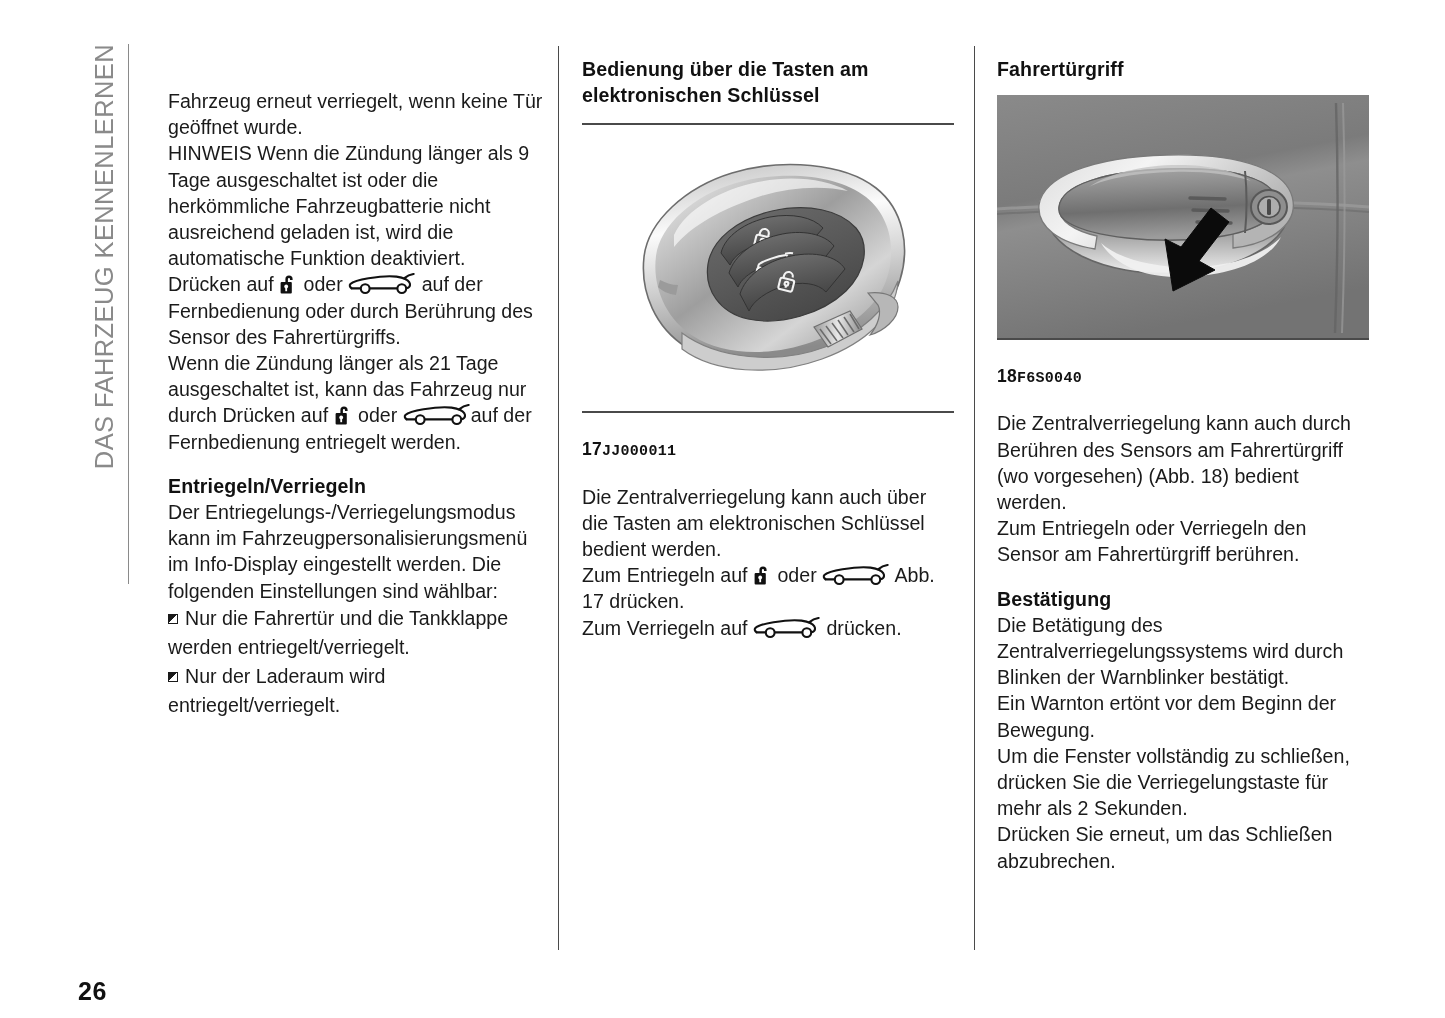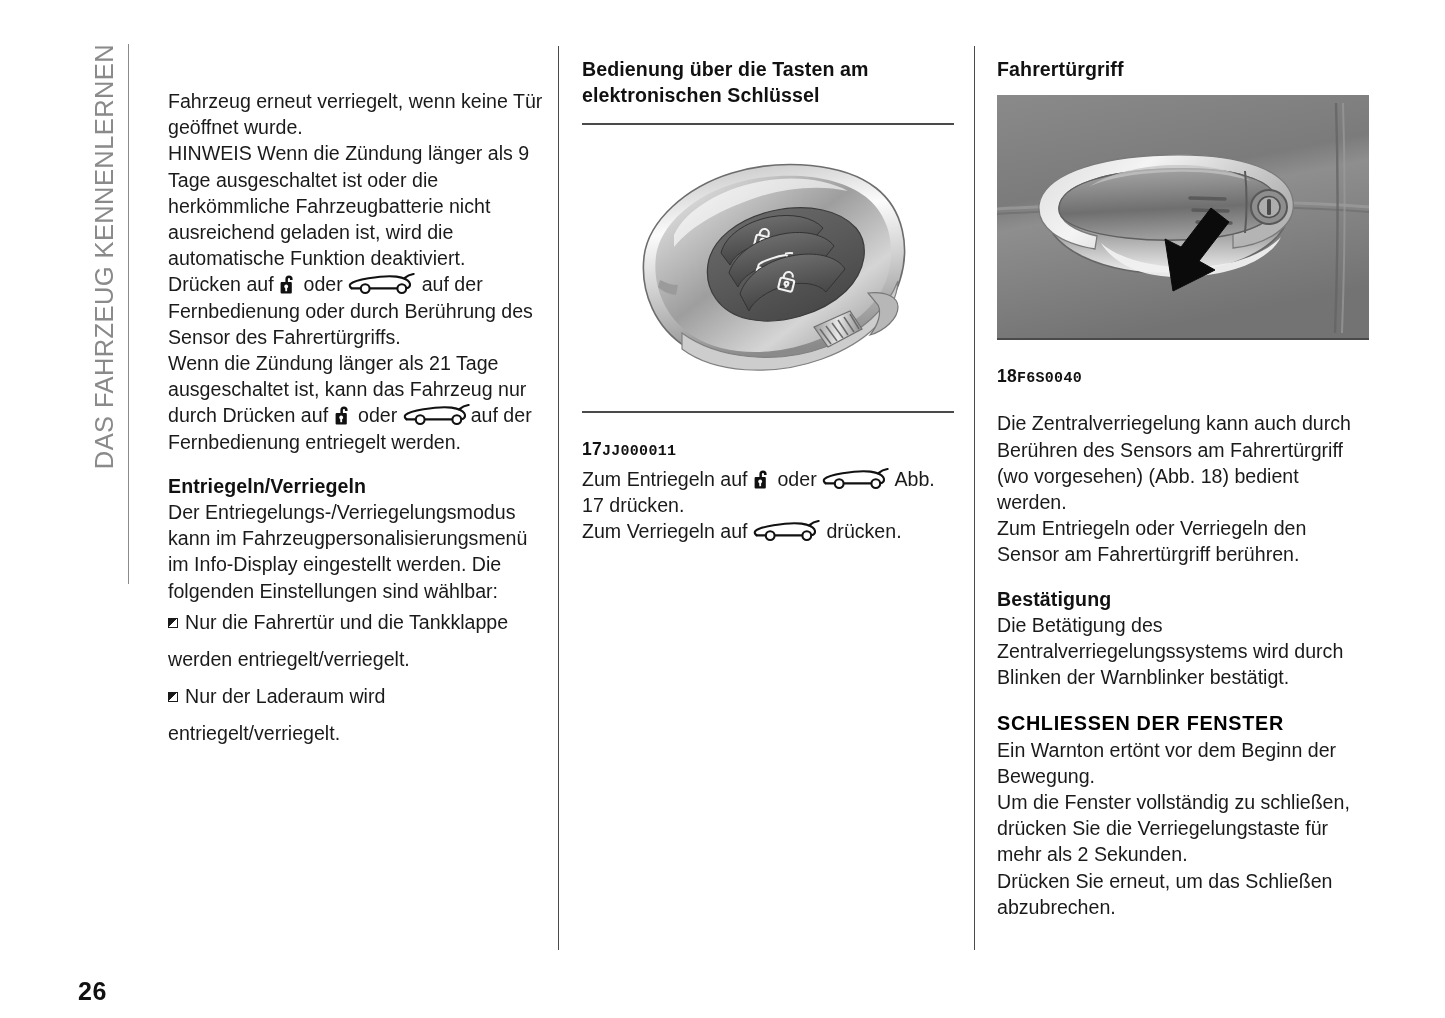--- a/index.html
+++ b/index.html
@@ -98,21 +98,21 @@
     font-size: 19.8px;
     line-height: 26.2px;
     font-weight: 700;
     letter-spacing: 0.7px;
     color: #000;
   }
   .bullet-row {
     display: block;
     margin: 0;
     font-size: 19.6px;
-    line-height: 37px;
+    line-height: 29px;
     text-indent: 0;
   }
   .bsq {
     display: inline-block;
     width: 10px;
     height: 10px;
     border: 1.8px solid #1a1a1a;
     margin-right: 7px;
     position: relative;
     top: -1px;
@@ -353,20 +353,21 @@
           <path d="M78 155 C84 158 90 160 96 160 L94 170 C86 169 80 166 76 162 Z" fill="#9b9b9b"></path>
         </svg>
       </div>
       <div class="fig-rule"></div>
       <figcaption class="fig-cap">
         <span class="num">17</span>
         <span class="code">JJ000011</span>
       </figcaption>
     </figure>
 
+    <p class="body" style="margin-top:18px">Die Zentralverriegelung kann auch über die Tasten am elektronischen Schlüssel bedient werden.</p>
 
     <p class="body">
       <span>Zum Entriegeln auf</span>
       <span class="ic">
         <svg width="19" height="22" viewBox="0 0 19 22" aria-hidden="true">
           <path d="M6.4 9.2 V6.0 a3.6 3.6 0 0 1 7.2 0 v0.9 h-2.6 V6.0 a1.05 1.05 0 0 0 -2.1 0 V9.2 Z" fill="#111"></path>
           <rect x="1.6" y="9.0" width="11.2" height="11.4" rx="1.0" fill="#111"></rect>
           <circle cx="7.2" cy="13.5" r="1.9" fill="#fff"></circle>
           <rect x="6.3" y="14.4" width="1.8" height="3.8" fill="#fff"></rect>
         </svg>
@@ -482,21 +483,20 @@
         <span class="code">F6S0040</span>
       </figcaption>
     </figure>
 
     <p class="body" style="margin-top:18px">Die Zentralverriegelung kann auch durch Berühren des Sensors am Fahrertürgriff (wo vorgesehen) (Abb. 18) bedient werden.</p>
     <p class="body">Zum Entriegeln oder Verriegeln den Sensor am Fahrertürgriff berühren.</p>
 
     <h3 class="sub">Bestätigung</h3>
     <p class="body">Die Betätigung des Zentralverriegelungssystems wird durch Blinken der Warnblinker bestätigt.</p>
 
-    <h2 class="major">SCHLIESSEN DER FENSTER</h2>
     <p class="body">Ein Warnton ertönt vor dem Beginn der Bewegung.</p>
     <p class="body">Um die Fenster vollständig zu schließen, drücken Sie die Verriegelungstaste für mehr als 2 Sekunden.</p>
     <p class="body">Drücken Sie erneut, um das Schließen abzubrechen.</p>
   </div>
 
   <div class="pagenum">26</div>
 
 </div>
 
 </body></html>

